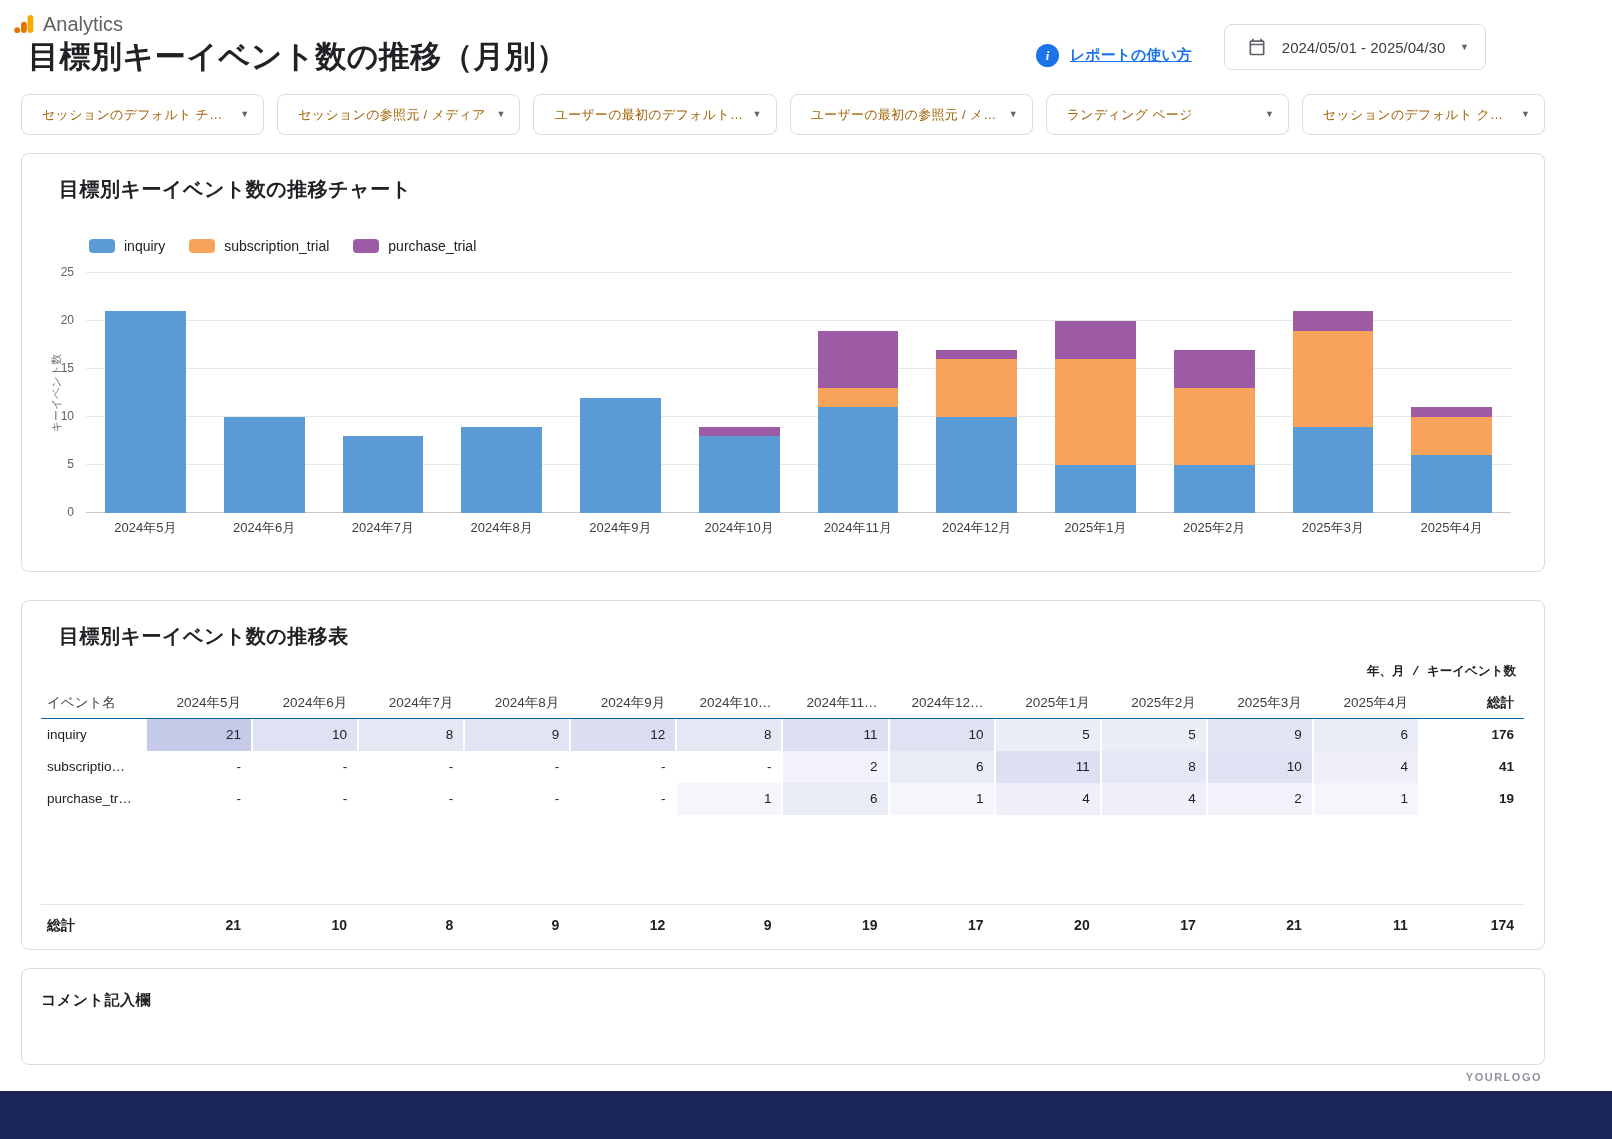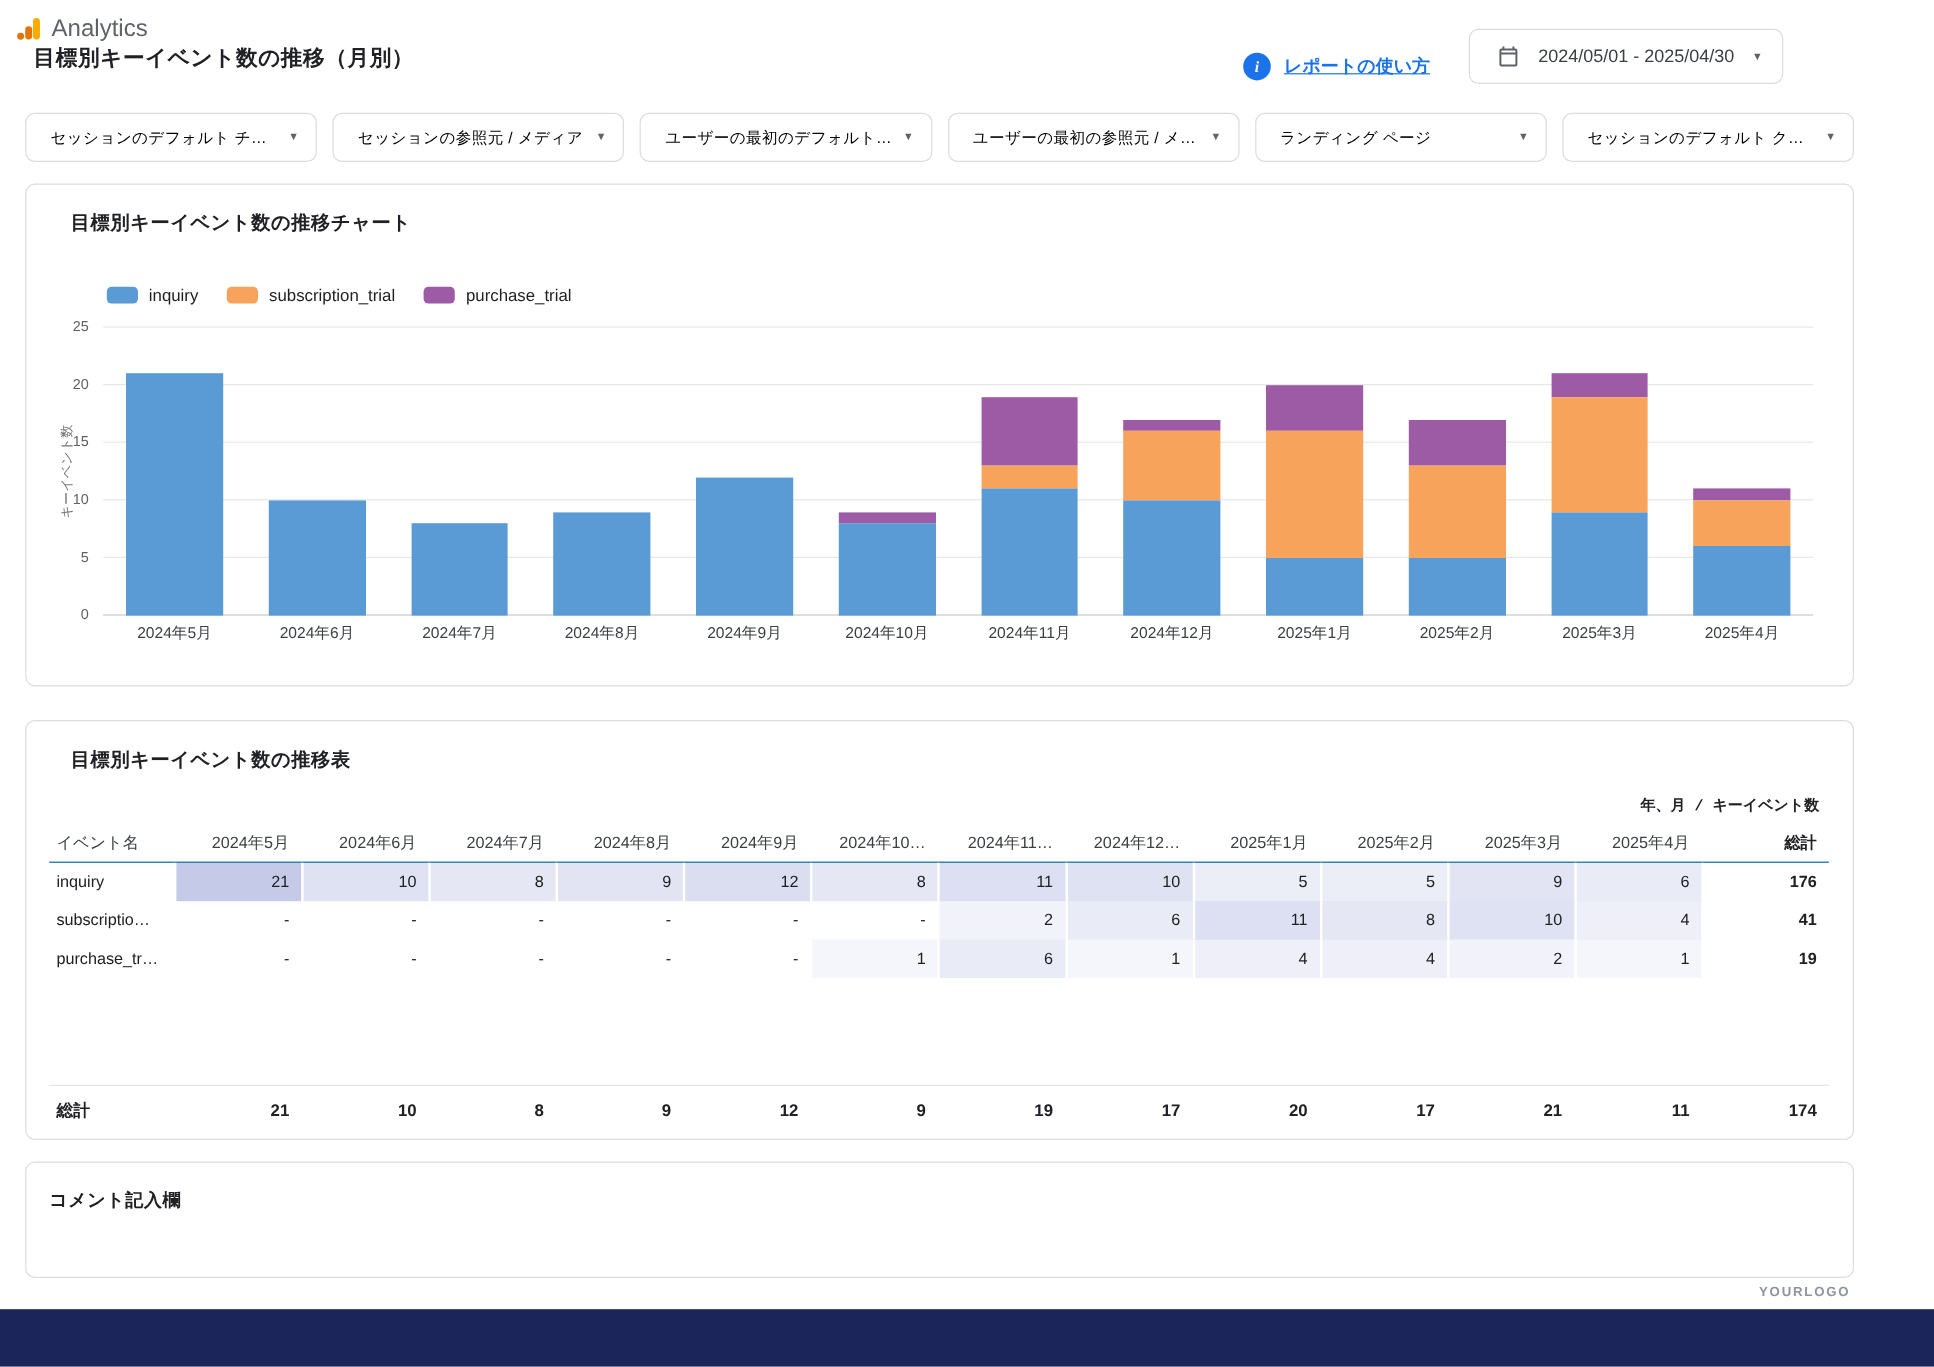--- a/index.html
+++ b/index.html
@@ -5,49 +5,49 @@
   * { margin:0; padding:0; box-sizing:border-box; }
   html,body { background:#fff; }
   body {
     width:1612px; height:1139px; position:relative; overflow:hidden;
     font-family:"Liberation Sans","DejaVu Sans",sans-serif; color:#202124;
   }
 
   
   .brand { position:absolute; left:12px; top:12px; display:flex; align-items:center; gap:7px; }
   .brand-text { font-size:20px; color:#5f6368; }
-  .page-title { position:absolute; left:28px; top:36px; font-size:18px; font-weight:bold; letter-spacing:.5px; }
+  .page-title { position:absolute; left:28px; top:36px; font-size:31px; font-weight:bold; letter-spacing:.5px; }
 
   .help { position:absolute; left:1036px; top:44px; display:flex; align-items:center; gap:11px; }
   .info-icon { width:23px; height:23px; border-radius:50%; background:#1a73e8; color:#fff;
     font-size:13px; font-weight:bold; font-style:italic; display:flex; align-items:center; justify-content:center;
     font-family:"Liberation Serif",serif; cursor:pointer; }
   .help-link { color:#1a73e8; font-weight:bold; font-size:15px; text-decoration:underline; cursor:pointer; }
 
   .date-picker { position:absolute; left:1224px; top:24px; width:262px; height:46px;
     border:1px solid #dadce0; border-radius:8px; display:flex; align-items:center;
     padding:0 16px 0 22px; gap:10px; background:#fff; cursor:pointer; }
   .date-text { flex:1; text-align:center; font-size:15px; color:#3c4043; }
   .caret { color:#5f6368; font-size:9px; line-height:1; }
 
   
   .filter-bar { position:absolute; left:21px; top:94px; width:1524px; display:flex; gap:13px; }
   .chip { flex:1 1 0; height:41px; min-width:0; border:1px solid #dadce0; border-radius:8px;
     background:#fff; display:flex; align-items:center; padding:0 14px 0 20px; cursor:pointer; }
-  .chip-label { flex:1; min-width:0; font-size:13px; color:#000000; letter-spacing:.3px;
+  .chip-label { flex:1; min-width:0; font-size:13px; color:#a16207; letter-spacing:.3px;
     white-space:nowrap; overflow:hidden; text-overflow:ellipsis; }
   .chip .caret { margin-left:8px; }
 
   
   .card { position:absolute; left:21px; width:1524px; background:#fff;
     border:1px solid #dadce0; border-radius:8px; }
   .chart-card  { top:153px; height:419px; }
   .table-card  { top:600px; height:350px; }
   .comment-card{ top:968px; height:97px; }
-  .card-title { position:absolute; left:37px; top:22px; font-size:16px; font-weight:bold; letter-spacing:.5px; }
+  .card-title { position:absolute; left:37px; top:22px; font-size:20px; font-weight:bold; letter-spacing:.5px; }
 
   
   .legend { position:absolute; left:67px; top:84px; display:flex; align-items:center; gap:24px; }
   .legend-item { display:flex; align-items:center; gap:9px; font-size:14px; color:#202124; }
   .legend-swatch { width:26px; height:14px; border-radius:4px; display:inline-block; }
 
   .plot { position:absolute; left:64px; top:119px; width:1425px; height:240px; }
   .gridline { position:absolute; left:0; right:0; height:1px; background:#e7e7e7; }
   .gridline.zero { background:#c9c9c9; }
   .bars { position:absolute; left:0; top:0; width:100%; height:100%; display:flex; }

